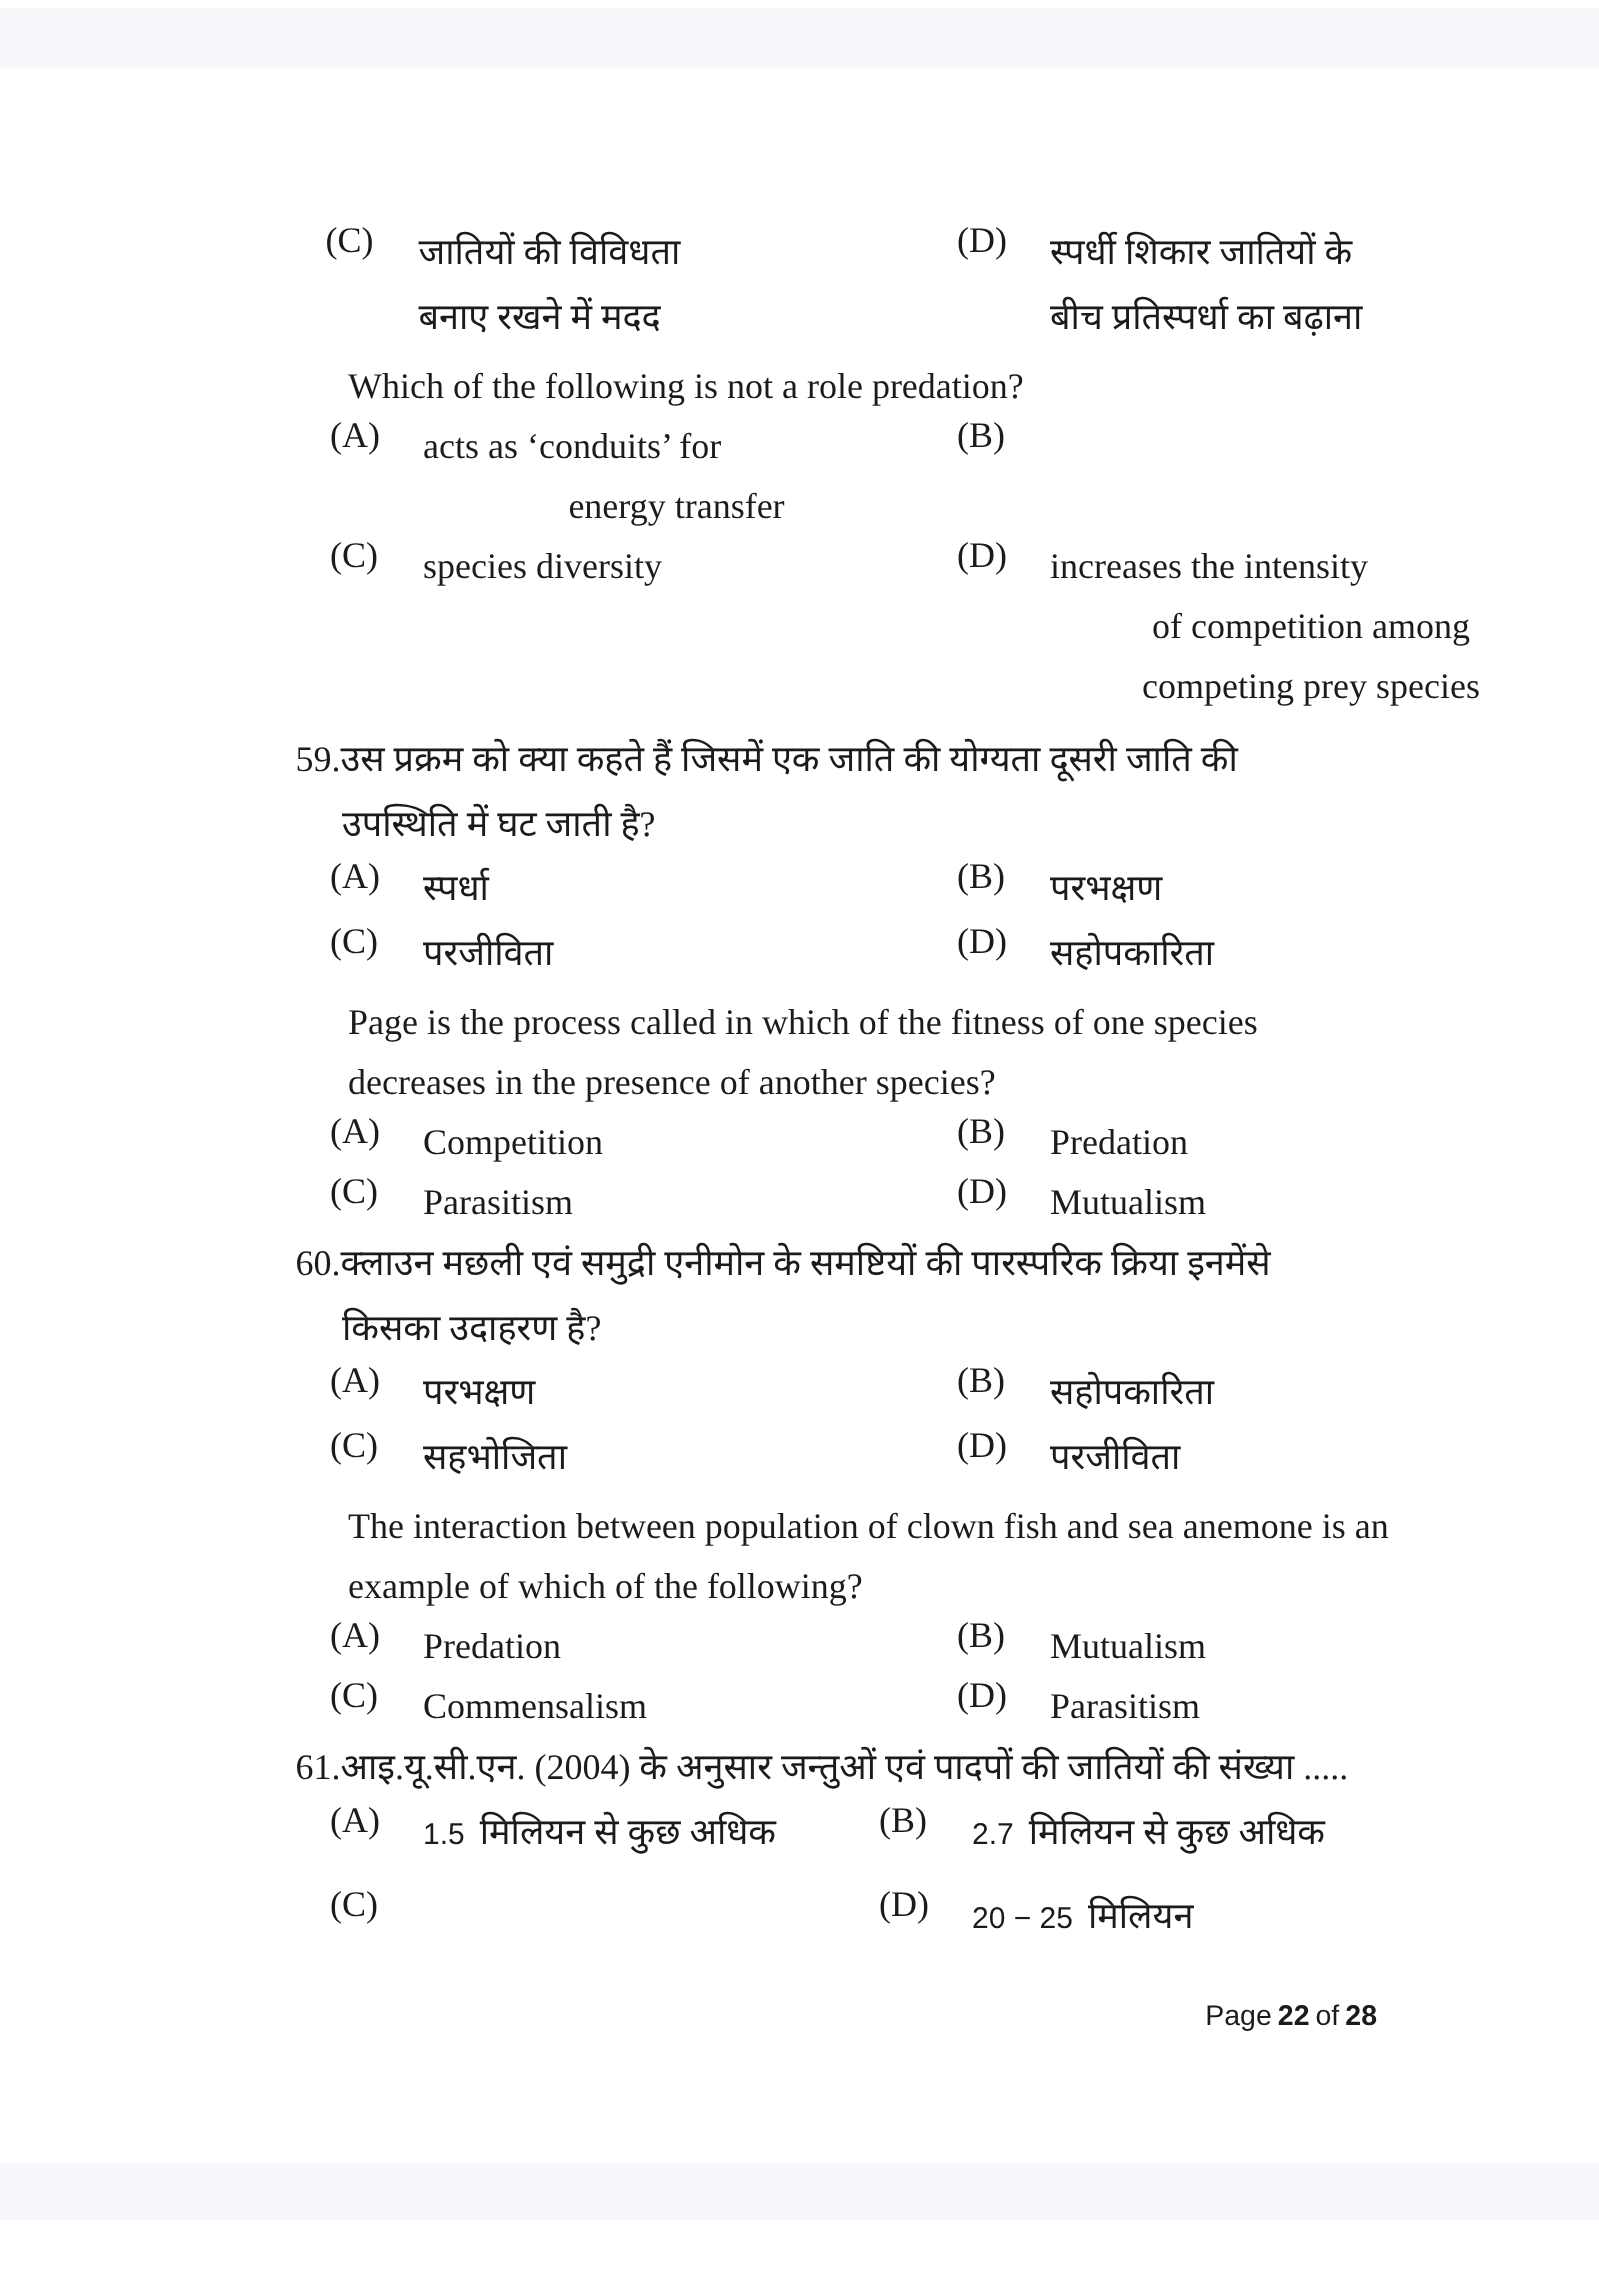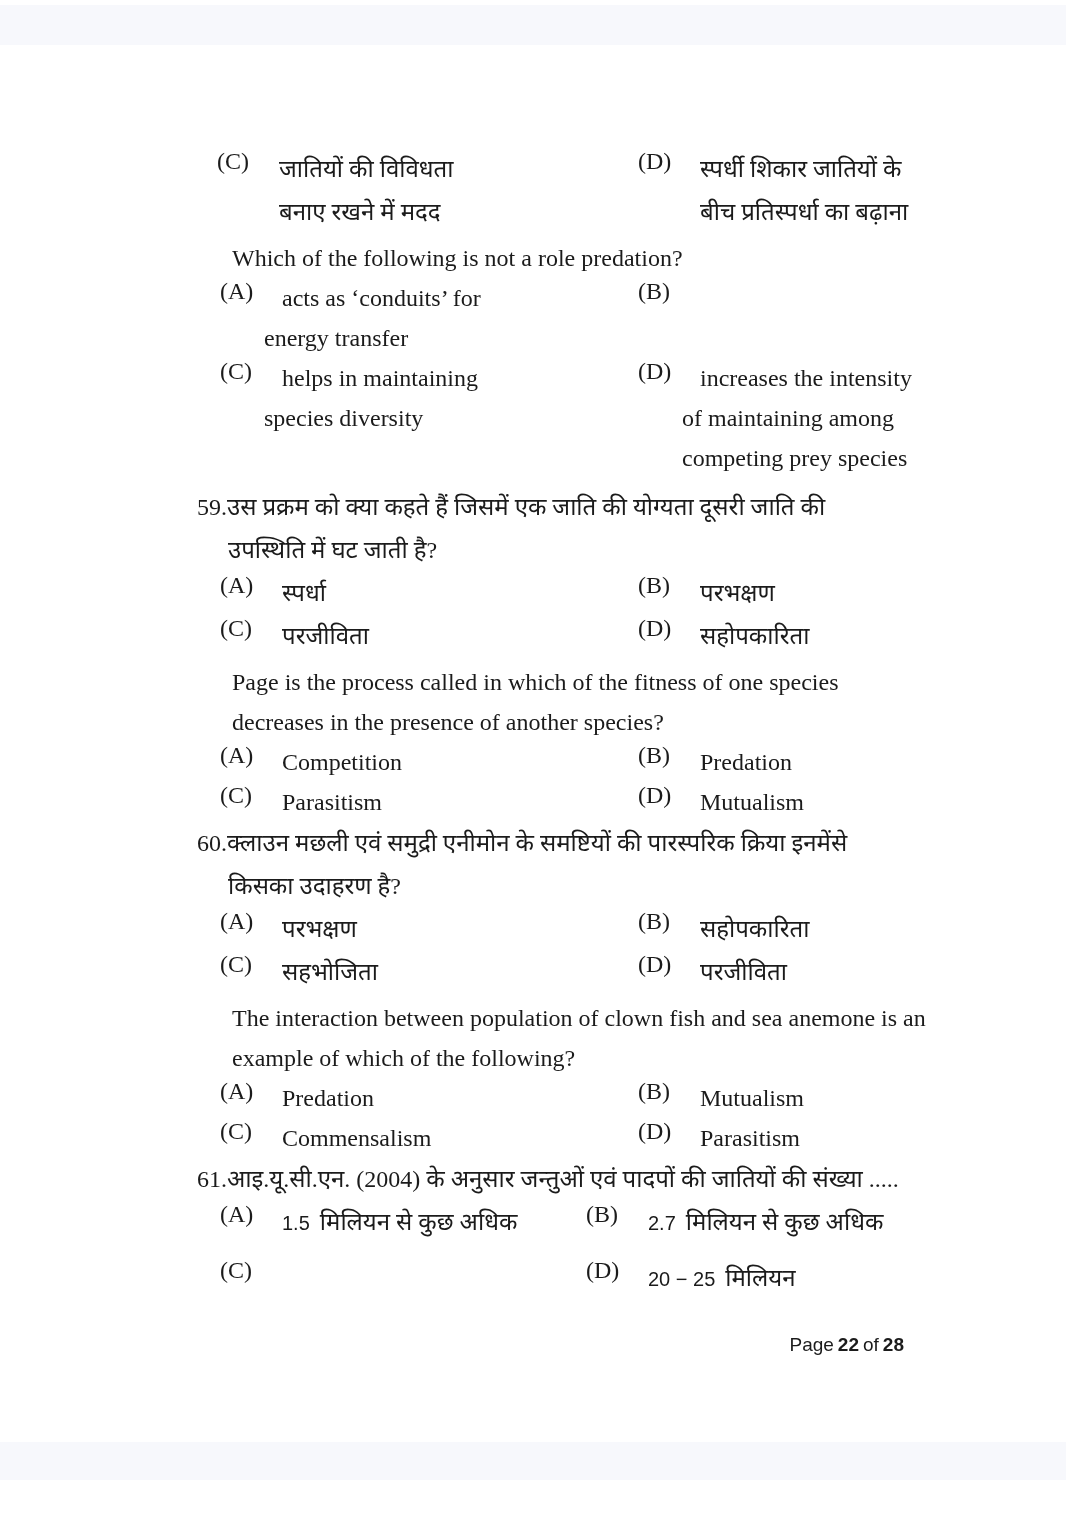--- a/index.html
+++ b/index.html
@@ -14,29 +14,29 @@
   .en .ln,.enq .ln{line-height:40px;}
   
   .opt-row{display:flex;margin-left:220px;}
   .opt{display:flex;align-items:flex-start;}
   .opt.a{width:418px;flex:none;}
   .opt.b{flex:1;}
   .lab{display:inline-block;width:62px;flex:none;}
   .body{flex:1;}
   .prevhi{margin-left:217px;}
   .prevhi .opt.a{width:421px;}
-  .en .body .ln + .ln{margin-left:-18px;}
+  .en .body .ln + .ln{margin-left:-18px;text-align:center;}
   .enq{margin-left:232px;margin-top:4px;}
   .qline{margin-left:197px;}
   .qline2{margin-left:228px;}
   .qtop{margin-top:8px;}
   .n61 .opt.a{width:366px;}
   .n61.second{margin-top:12px;}
   .num{font-family:"Liberation Sans","DejaVu Sans",sans-serif;font-size:20px;margin-right:10px;margin-top:16px;}
-  .footer{position:absolute;top:1334px;right:160px;font-family:"Liberation Sans","DejaVu Sans",sans-serif;
+  .footer{position:absolute;top:1334px;right:146px;font-family:"Liberation Sans","DejaVu Sans",sans-serif;
           font-size:19px;color:#1b1b1b;margin-left:16px;}
   .footer .bold{font-weight:700;}
   .footer span{margin:0 2px;}
 </style>
 </head>
 <body>
 
 <div class="page">
   <div class="band top"></div>
   <div class="band bottom"></div>
@@ -74,29 +74,28 @@
       </div>
       <div class="opt b">
         <span class="lab">(B)</span>
       </div>
     </div>
 
     <div class="opt-row en">
       <div class="opt a">
         <span class="lab">(C)</span>
         <div class="body">
-          <div class="ln">helps in maintaining</div>
           <div class="ln">species diversity</div>
         </div>
       </div>
       <div class="opt b">
         <span class="lab">(D)</span>
         <div class="body">
           <div class="ln">increases the intensity</div>
-          <div class="ln">of maintaining among</div>
+          <div class="ln">of competition among</div>
           <div class="ln">competing prey  species</div>
         </div>
       </div>
     </div>
 
     <div class="qline hi qtop">
       <span class="qnum">59.</span><span>उस प्रक्रम को क्या कहते हैं जिसमें एक जाति की योग्यता दूसरी जाति की</span>
     </div>
     <div class="qline2 hi">उपस्थिति में घट जाती है?</div>
 

